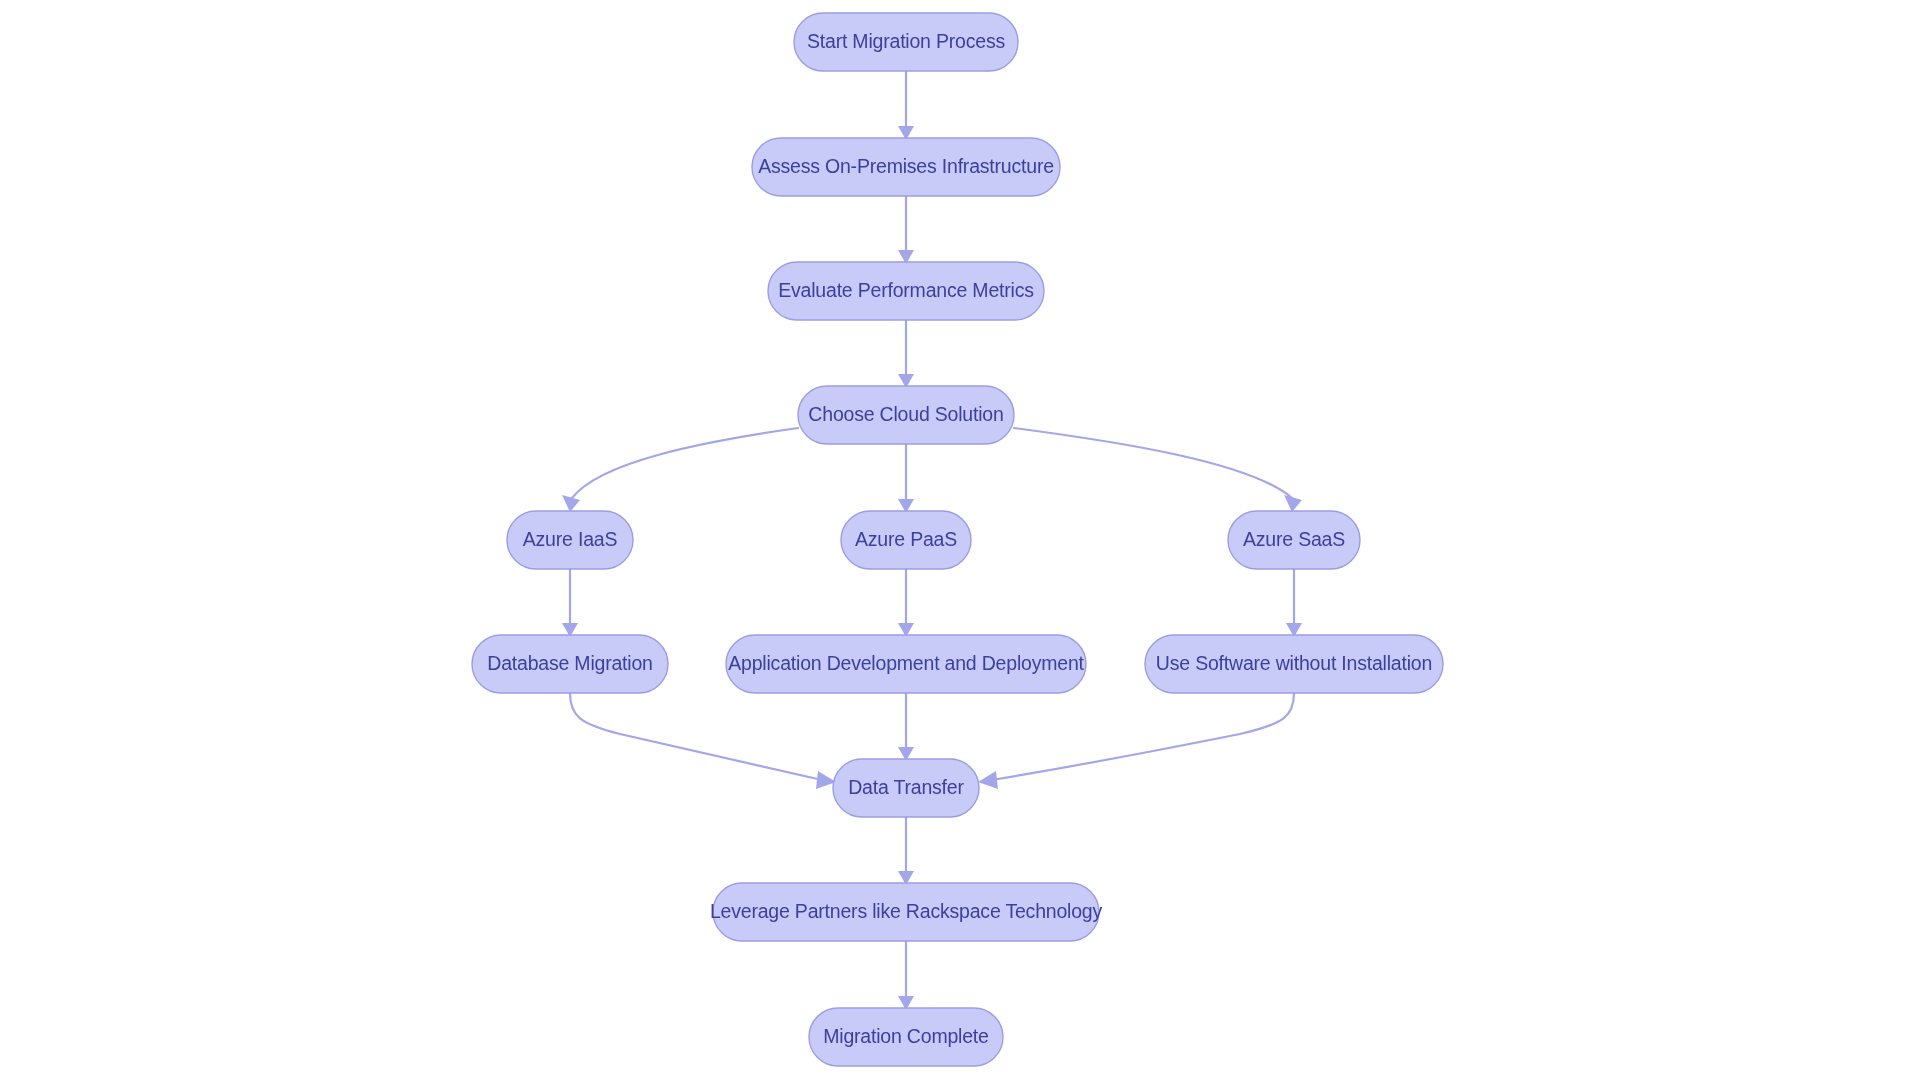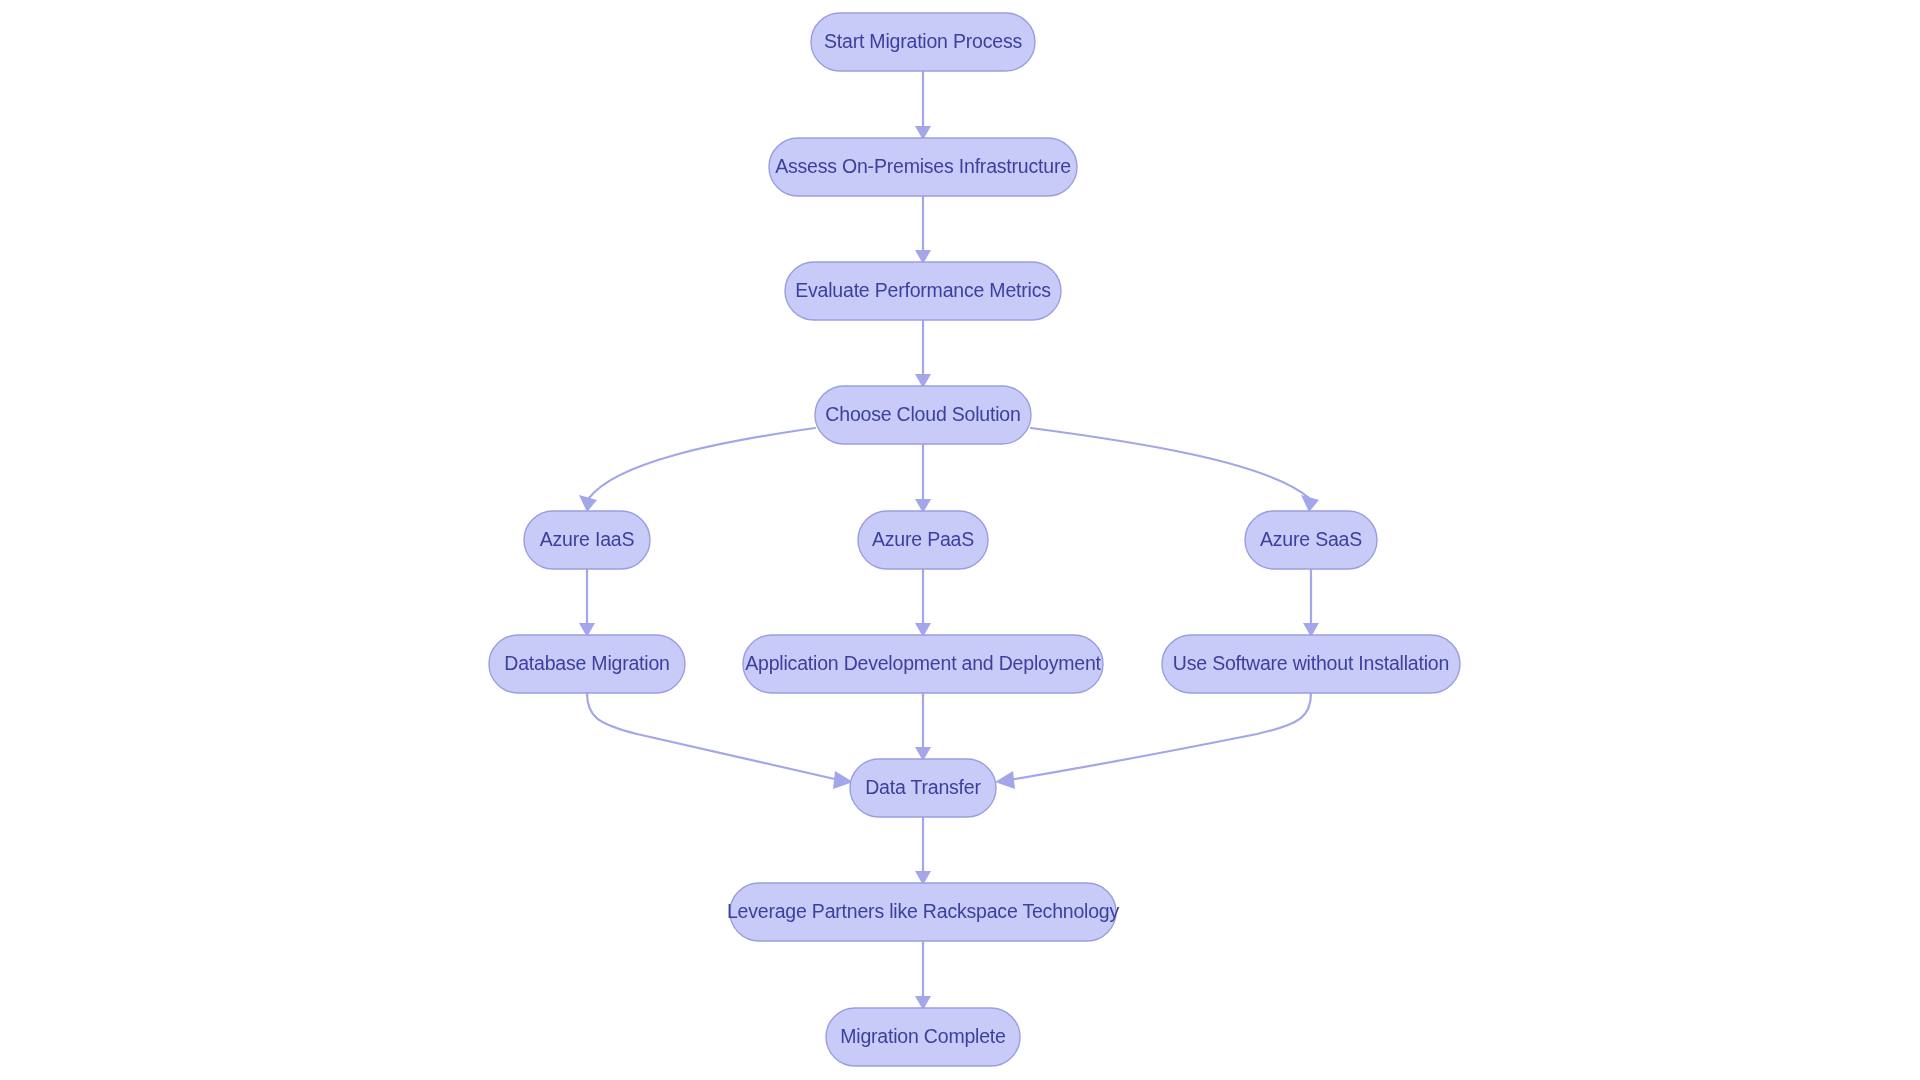--- a/index.html
+++ b/index.html
@@ -9,21 +9,20 @@
     width: 1920px;
     height: 1080px;
     overflow: hidden;
     font-family: "Liberation Sans", sans-serif;
   }
   #flow-root {
     position: relative;
     width: 1616px;
     height: 1080px;
     background: #ffffff;
-    padding-left: 17px;
   }
   svg#flow-svg {
     display: block;
     width: 1920px;
     height: 1080px;
   }
   .edge-path {
     fill: none;
     stroke: #a3a6e8;
     stroke-width: 2.2;

